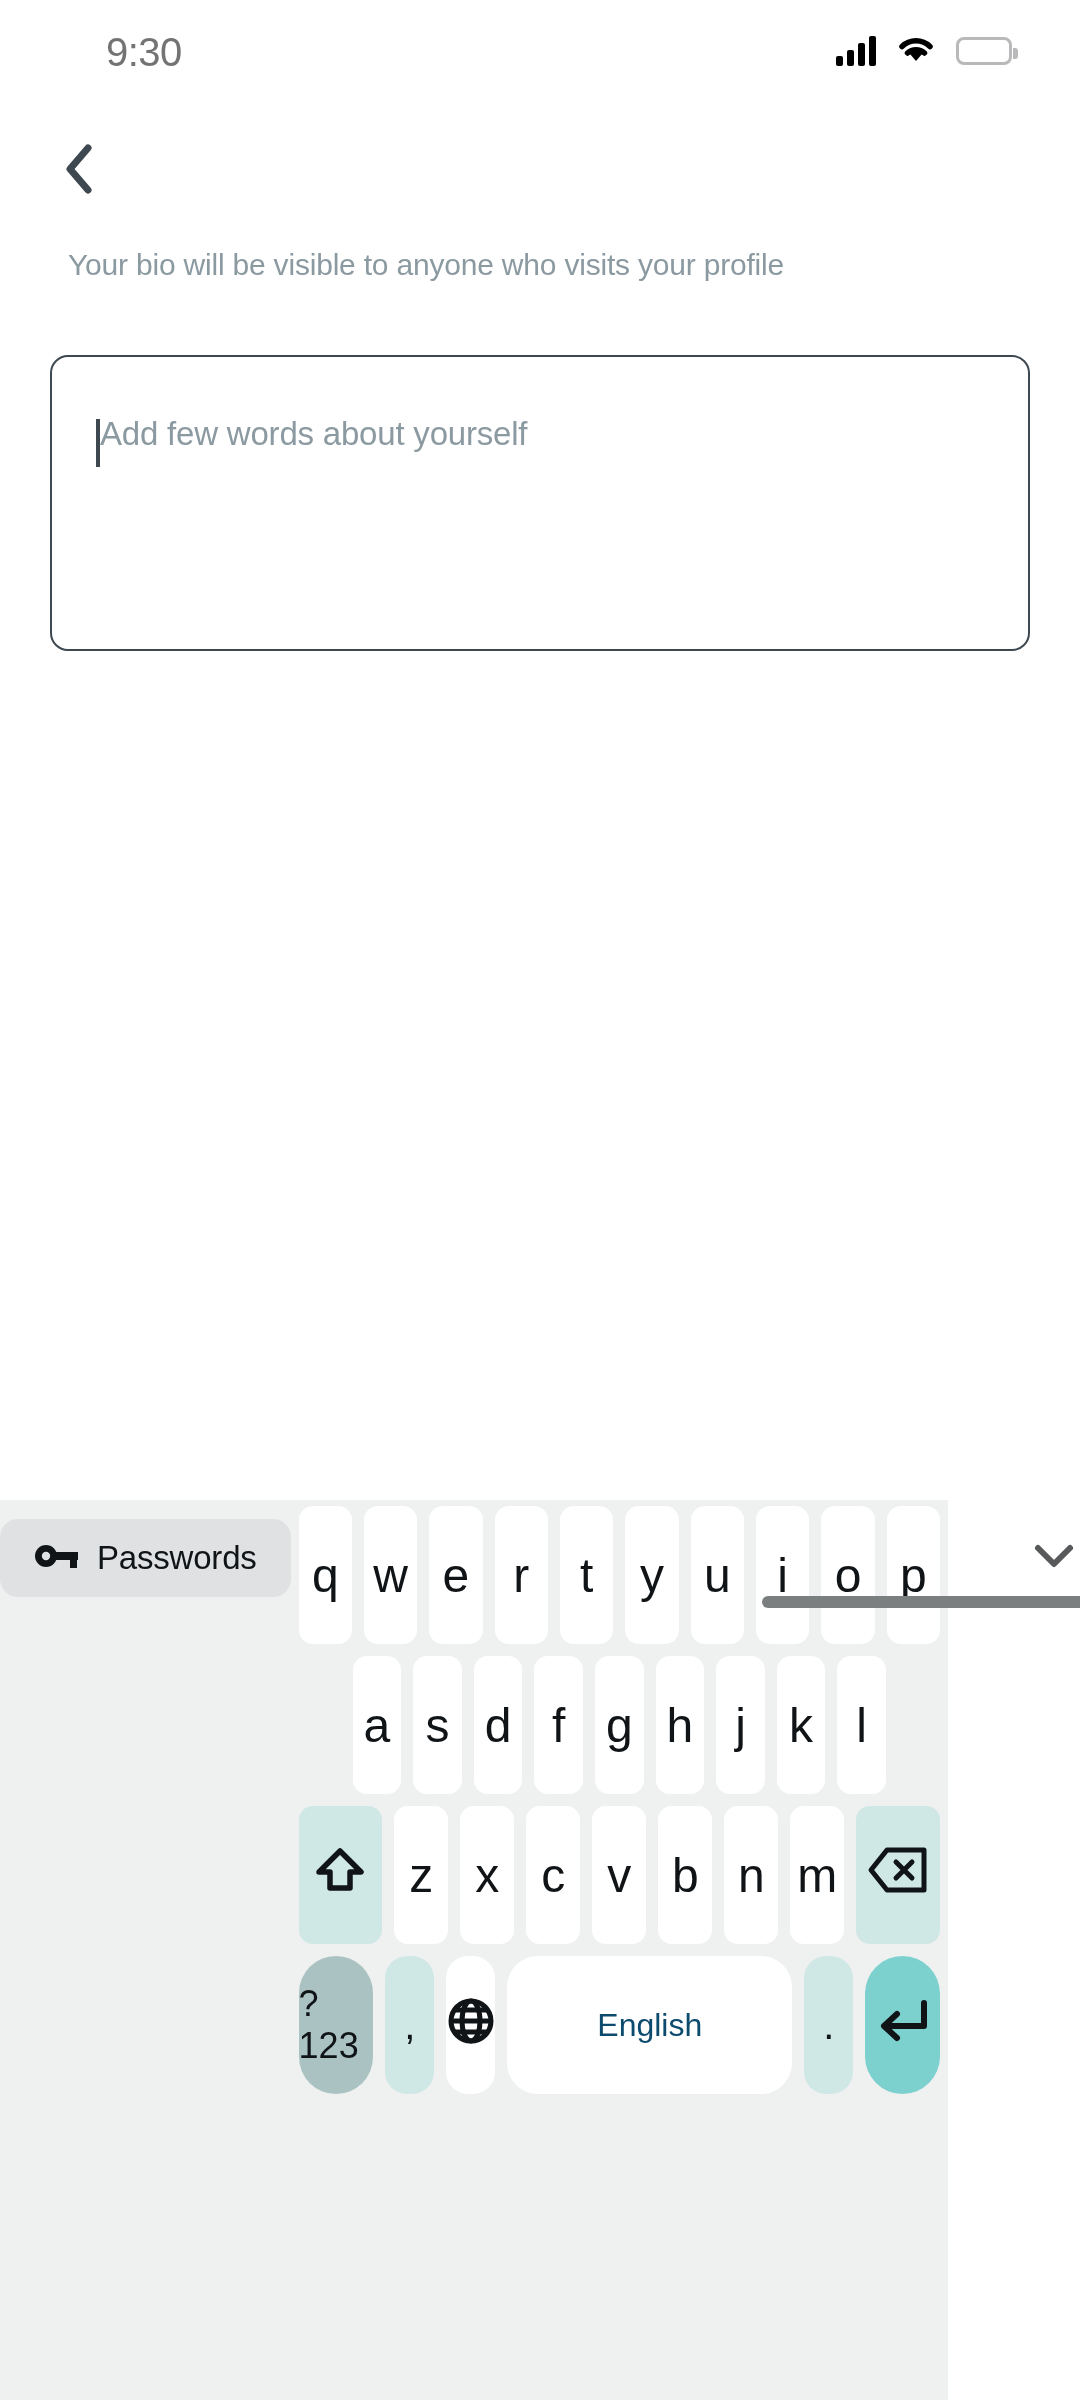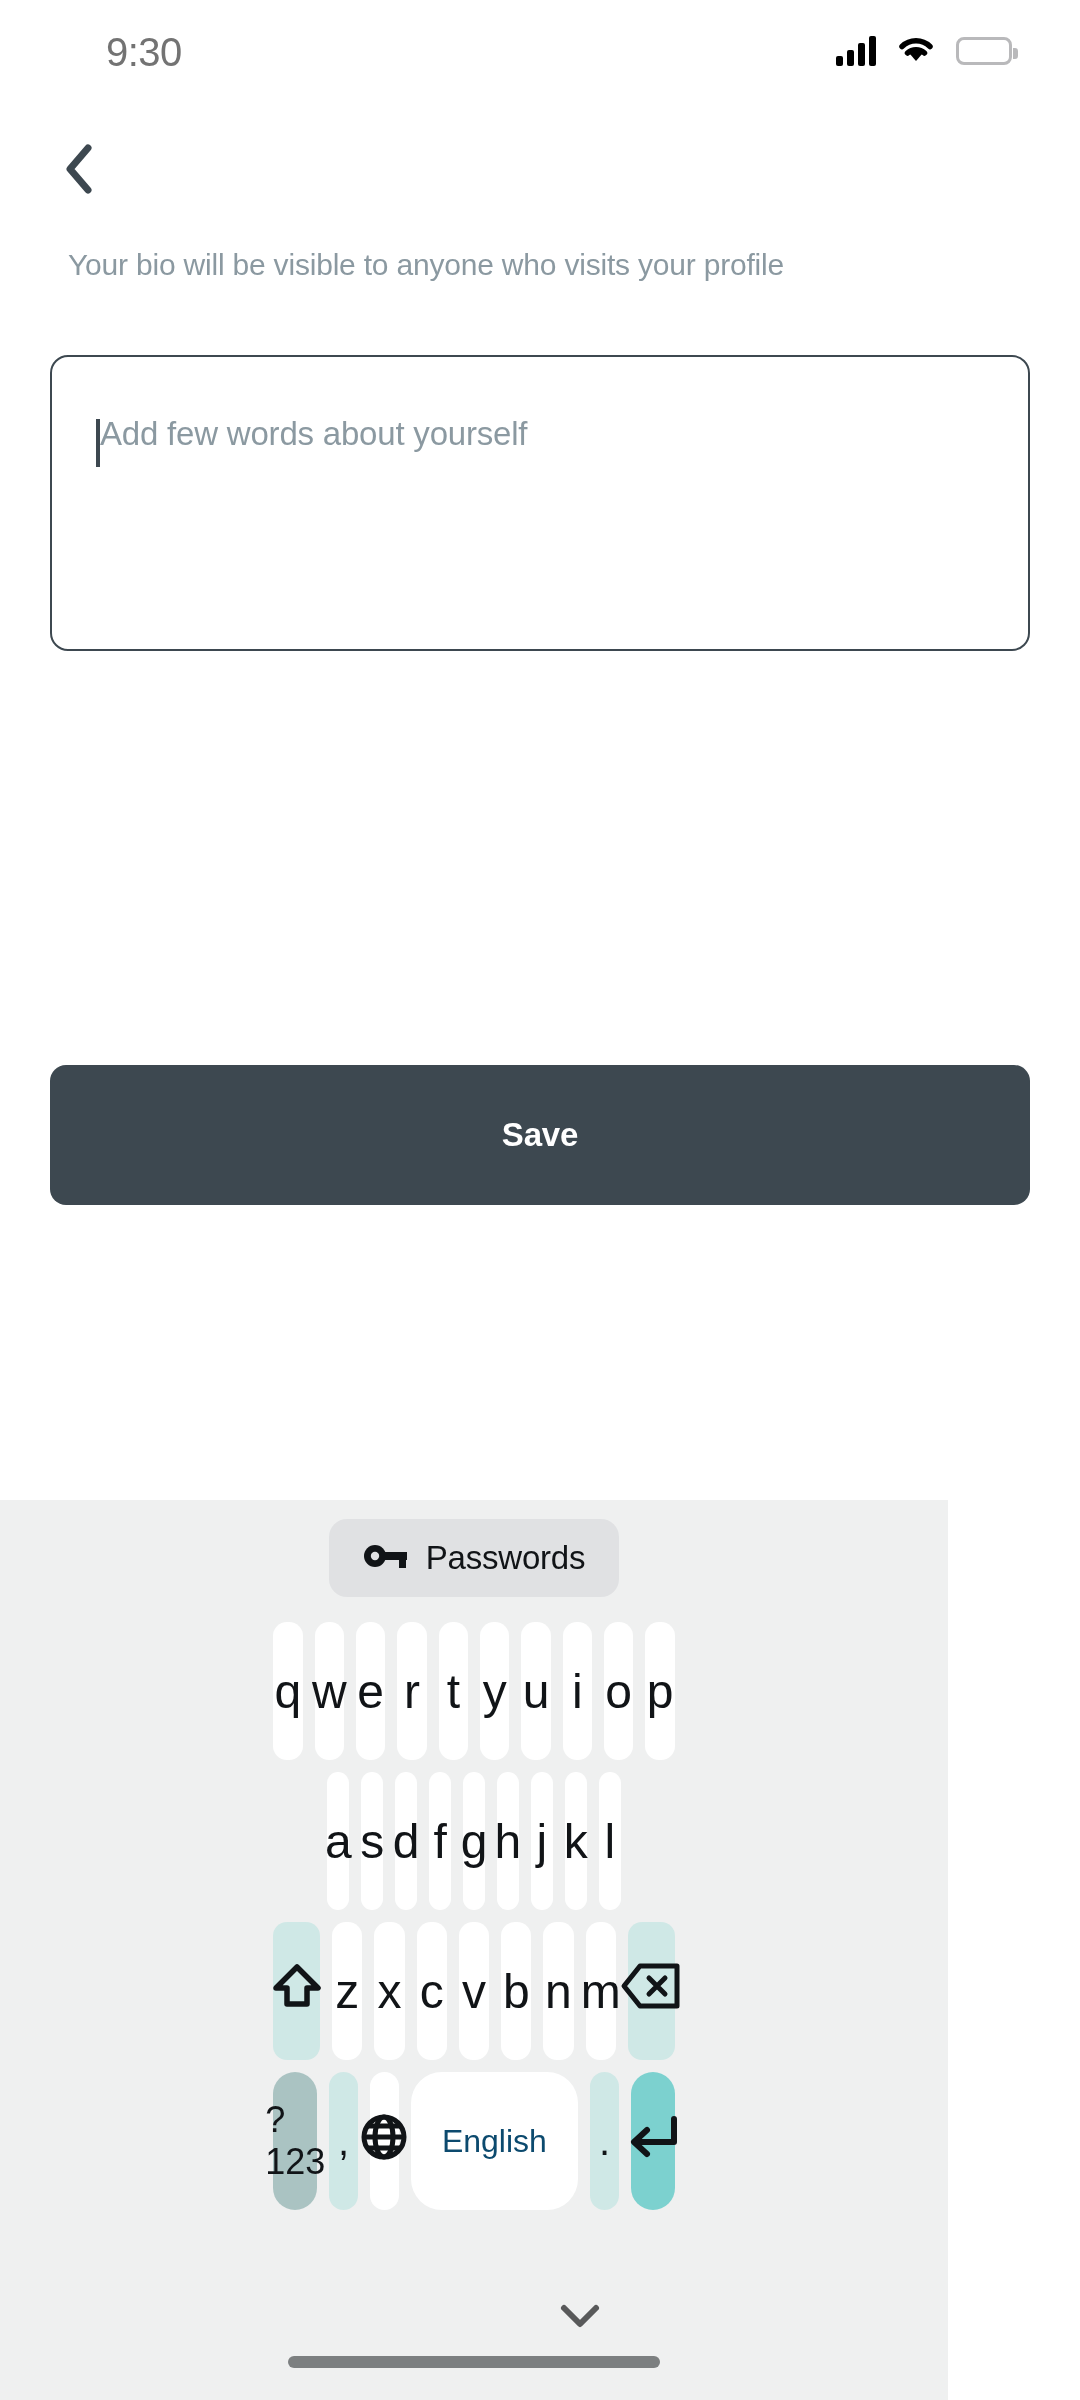--- a/index.html
+++ b/index.html
@@ -172,22 +172,22 @@
 
   
   .keyboard {
     position: absolute;
     left: 0;
     bottom: 0;
     width: 948px;
     height: 900px;
     background: #eff0f0;
     display: flex;
-    flex-direction: column;
-    align-items: center;
+    flex-direction: row;
+    align-items: flex-start;
   }
 
   .suggestion-row {
     height: 116px;
     display: flex;
     align-items: center;
     justify-content: center;
   }
   .suggestion-chip {
     display: flex;
@@ -313,23 +313,20 @@
 
   <div class="content">
     <div class="page-subtitle">Your bio will be visible to anyone who visits your profile</div>
 
     <div class="bio-field">
       <span class="bio-caret"></span>
       <span class="bio-placeholder">Add few words about yourself</span>
     </div>
   </div>
 
-  <div class="save-button">
-    <span>Save</span>
-  </div>
 
   <div class="keyboard">
 
     <div class="suggestion-row">
       <div class="suggestion-chip">
         <span>
           <svg width="46" height="30" viewBox="0 0 46 30">
             <circle cx="12" cy="15" r="11" fill="#111417"></circle>
             <circle cx="12" cy="15" r="4.2" fill="#e0e1e3"></circle>
             <rect x="20" y="11" width="24" height="8" fill="#111417"></rect>

